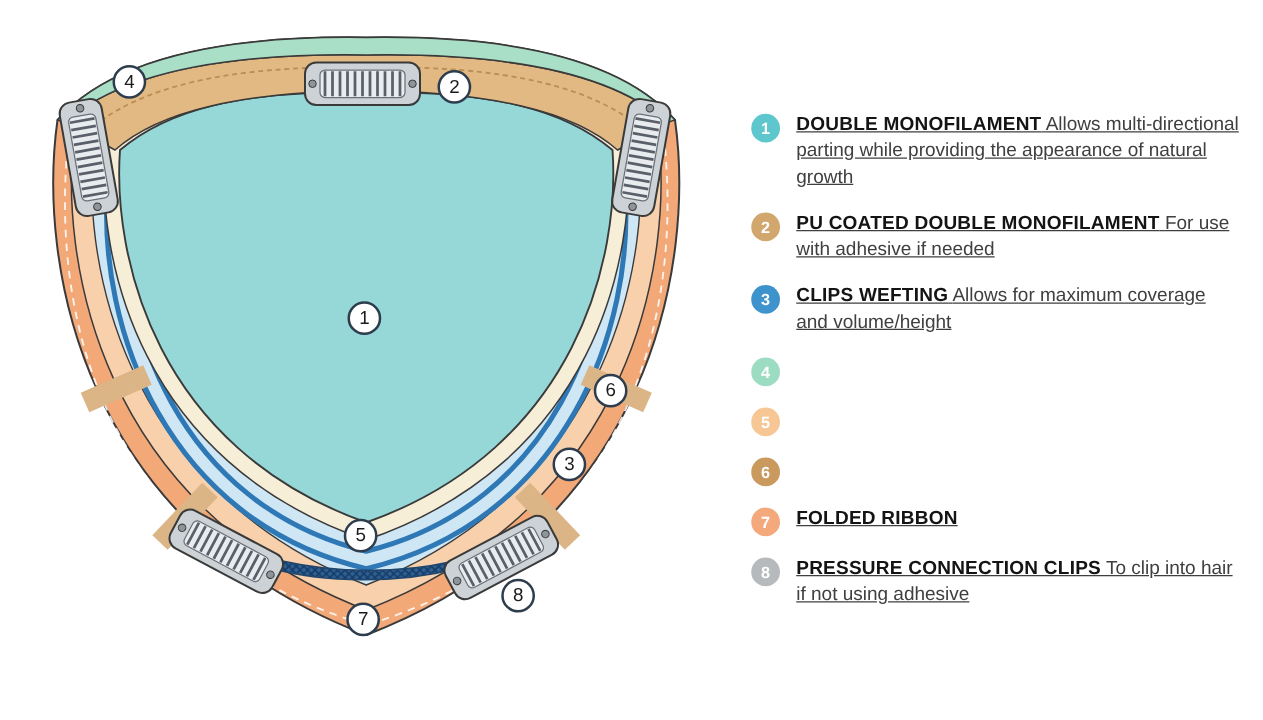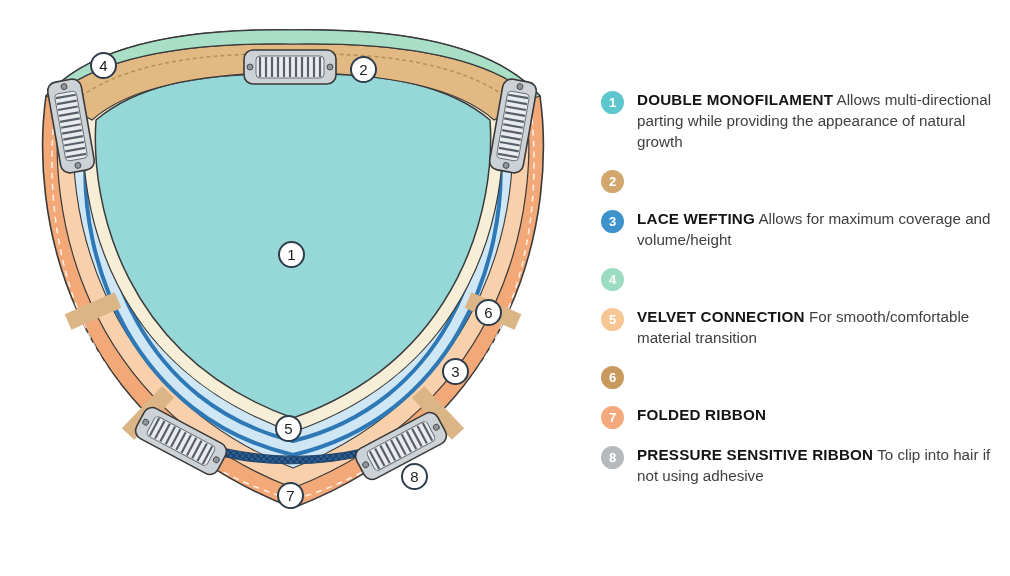--- a/index.html
+++ b/index.html
@@ -15,21 +15,21 @@
     font-size:15px;color:#1c1c1c;
   }
   .legend{position:absolute;left:601px;top:90px;width:404px;}
   .legend-item{display:flex;gap:13px;margin-bottom:16px;align-items:flex-start;}
   .badge{
     flex:0 0 23px;width:23px;height:23px;border-radius:50%;
     display:flex;align-items:center;justify-content:center;
     color:#ffffff;font-size:13px;font-weight:700;margin-top:1px;
     background:#999999;
   }
-  .legend-text{margin:0;width:356px;font-size:15.2px;line-height:1.38;color:#3f3f3f;}
+  .legend-text{margin:0;width:356px;font-size:15.2px;line-height:1.38;color:#3f3f3f;text-decoration:underline;}
   .legend-text b{color:#141414;letter-spacing:.2px;}
 </style>
 </head>
 <body>
 
 <div class="stage">
 
   <svg class="diagram-svg" width="1010" height="576" viewBox="0 0 1010 576">
     <defs>
       <pattern id="mesh" width="6" height="6" patternUnits="userSpaceOnUse">
@@ -101,44 +101,44 @@
 
   <div class="legend">
 
     <div class="legend-item">
       <span class="badge" style="background-color: rgb(94, 199, 205);">1</span>
       <p class="legend-text"><b>DOUBLE MONOFILAMENT</b> <span>Allows multi-directional parting while providing the appearance of natural growth</span></p>
     </div>
 
     <div class="legend-item">
       <span class="badge" style="background-color: rgb(210, 167, 110);">2</span>
+      <p class="legend-text"><b>PU COATED DOUBLE MONOFILAMENT</b> <span>For use with adhesive if needed</span></p>
     </div>
 
     <div class="legend-item">
       <span class="badge" style="background-color: rgb(62, 147, 204);">3</span>
-      <p class="legend-text"><b>LACE WEFTING</b> <span>Allows for maximum coverage and volume/height</span></p>
+      <p class="legend-text"><b>CLIPS WEFTING</b> <span>Allows for maximum coverage and volume/height</span></p>
     </div>
 
     <div class="legend-item">
       <span class="badge" style="background-color: rgb(156, 220, 194);">4</span>
     </div>
 
     <div class="legend-item">
       <span class="badge" style="background-color: rgb(246, 199, 148);">5</span>
-      <p class="legend-text"><b>VELVET CONNECTION</b> <span>For smooth/comfortable material transition</span></p>
     </div>
 
     <div class="legend-item">
       <span class="badge" style="background-color: rgb(201, 153, 93);">6</span>
     </div>
 
     <div class="legend-item">
       <span class="badge" style="background-color: rgb(244, 169, 124);">7</span>
       <p class="legend-text"><b>FOLDED RIBBON</b> <span></span></p>
     </div>
 
     <div class="legend-item">
       <span class="badge" style="background-color: rgb(183, 186, 189);">8</span>
-      <p class="legend-text"><b>PRESSURE SENSITIVE RIBBON</b> <span>To clip into hair if not using adhesive</span></p>
+      <p class="legend-text"><b>PRESSURE CONNECTION CLIPS</b> <span>To clip into hair if not using adhesive</span></p>
     </div>
 
   </div>
 </div>
 
 </body></html>

